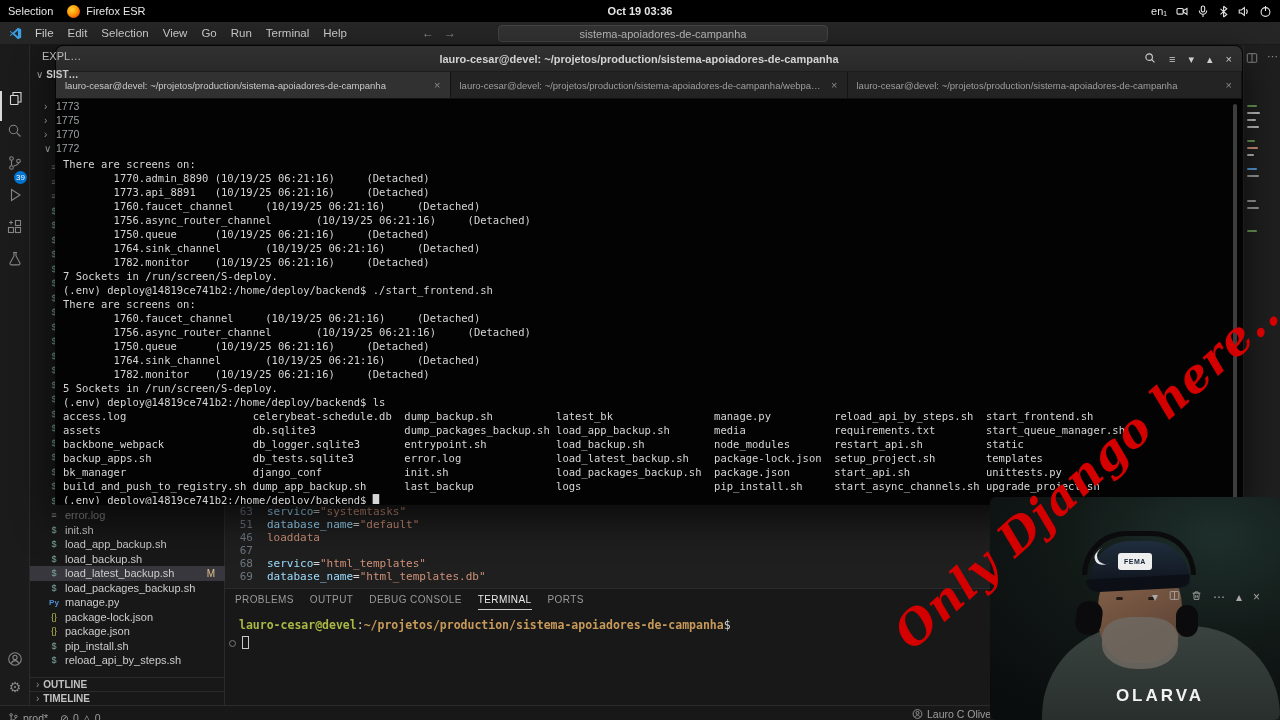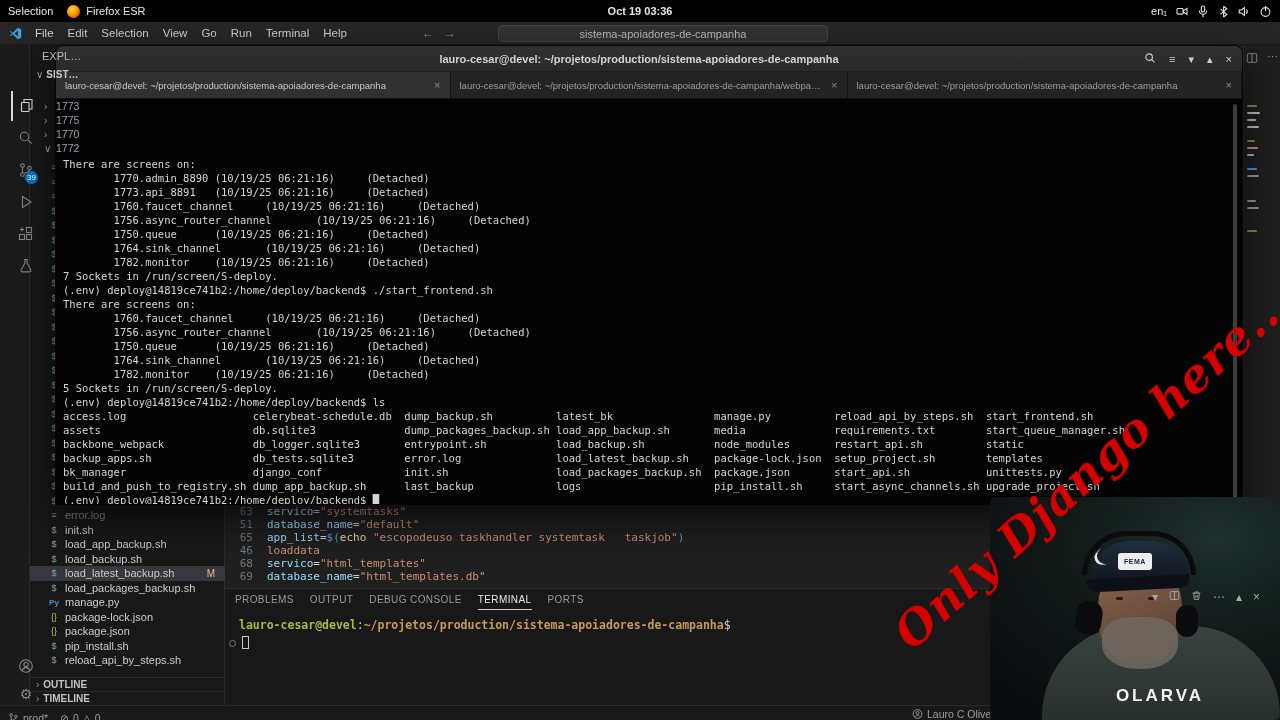--- a/index.html
+++ b/index.html
@@ -19,21 +19,21 @@
   
   #menubar{position:absolute;left:0;top:22px;width:1280px;height:23px;background:#262626;border-bottom:1px solid #1a1a1a;color:#cfcfcf;font-size:11.5px;z-index:5}
   #vscode-logo{position:absolute;left:9px;top:5px}
   #menus{position:absolute;left:28px;top:0;height:23px;display:flex;}
   .menu-item{padding:0 7px;height:23px;line-height:23px}
   .nav-arrow{position:absolute;top:4px;color:#8f8f8f;font-size:12px}
   #command-center{position:absolute;left:498px;top:3px;width:330px;height:17px;background:#333;border:1px solid #454545;border-radius:4px;display:flex;align-items:center;justify-content:center;color:#bbb;font-size:11px}
 
   
   #activitybar{position:absolute;left:0;top:45px;width:30px;height:660px;background:#1b1b1b;border-right:1px solid #2b2b2b;z-index:4}
-  .act-ic{position:absolute;left:11px;width:30px;height:30px;display:flex;align-items:center;justify-content:center;color:#858585}
+  .act-ic{position:absolute;left:0;width:30px;height:30px;display:flex;align-items:flex-start;justify-content:center;color:#858585}
   .act-ic svg{stroke:currentColor;fill:none;stroke-width:1.1;width:16px;height:16px}
   .act-ic.active{color:#d9d9d9;border-left:2px solid #d9d9d9}
   .scm-badge{position:absolute;left:14px;top:16px;min-width:13px;height:13px;border-radius:7px;background:#0078d4;color:#fff;font-size:8px;line-height:13px;text-align:center;padding:0 2px}
 
   
   #sidebar{position:absolute;left:30px;top:45px;width:195px;height:660px;background:#181818;border-right:1px solid #2b2b2b;z-index:3}
   #file-list{position:absolute;left:0;top:115px;width:195px}
   .file-row{height:14.5px;display:flex;align-items:center;padding-left:18px;color:#cccccc;font-size:11px;white-space:nowrap}
   .file-row.selected{background:#37373d}
   .file-row.dim .flabel{color:#8a8a8a}
@@ -366,22 +366,22 @@
     <div class="side-section" style="top:646px">
         <span class="tw">›</span>
         <span>TIMELINE</span>
       </div>
   </div>
 
   <div id="editorband">
       <div id="code">
         <div class="code-line"><span class="ln">63</span><span class="code-text"><span class="tok-var">servico</span><span class="tok-op">=</span><span class="tok-str">"systemtasks"</span></span></div>
         <div class="code-line"><span class="ln">51</span><span class="code-text"><span class="tok-var">database_name</span><span class="tok-op">=</span><span class="tok-str">"default"</span></span></div>
-        <div class="code-line"><span class="ln">65</span><span class="code-text"><span class="tok-var">app_list</span><span class="tok-op">=</span><span class="tok-kw">$(</span><span class="tok-fn">echo</span><span class="tok-str"> "escopodeuso taskhandler systemtask   taskjob"</span><span class="tok-kw">)</span></span></div>
         <div class="code-line"><span class="ln">46</span><span class="code-text"><span class="tok-str">loaddata</span></span></div>
+        <div class="code-line"><span class="ln">67</span><span class="code-text"></span></div>
         <div class="code-line"><span class="ln">68</span><span class="code-text"><span class="tok-var">servico</span><span class="tok-op">=</span><span class="tok-str">"html_templates"</span></span></div>
         <div class="code-line"><span class="ln">69</span><span class="code-text"><span class="tok-var">database_name</span><span class="tok-op">=</span><span class="tok-str">"html_templates.db"</span></span></div>
       </div>
     </div>
 
   <div id="minimap">
     <div class="mm" style="left:3px;top:60px;width:10px;background:#6a9955"></div>
     <div class="mm" style="left:3px;top:67px;width:13px;background:#bdbdbd"></div>
     <div class="mm" style="left:3px;top:74px;width:9px;background:#bdbdbd"></div>
     <div class="mm" style="left:3px;top:81px;width:12px;background:#bdbdbd"></div>

